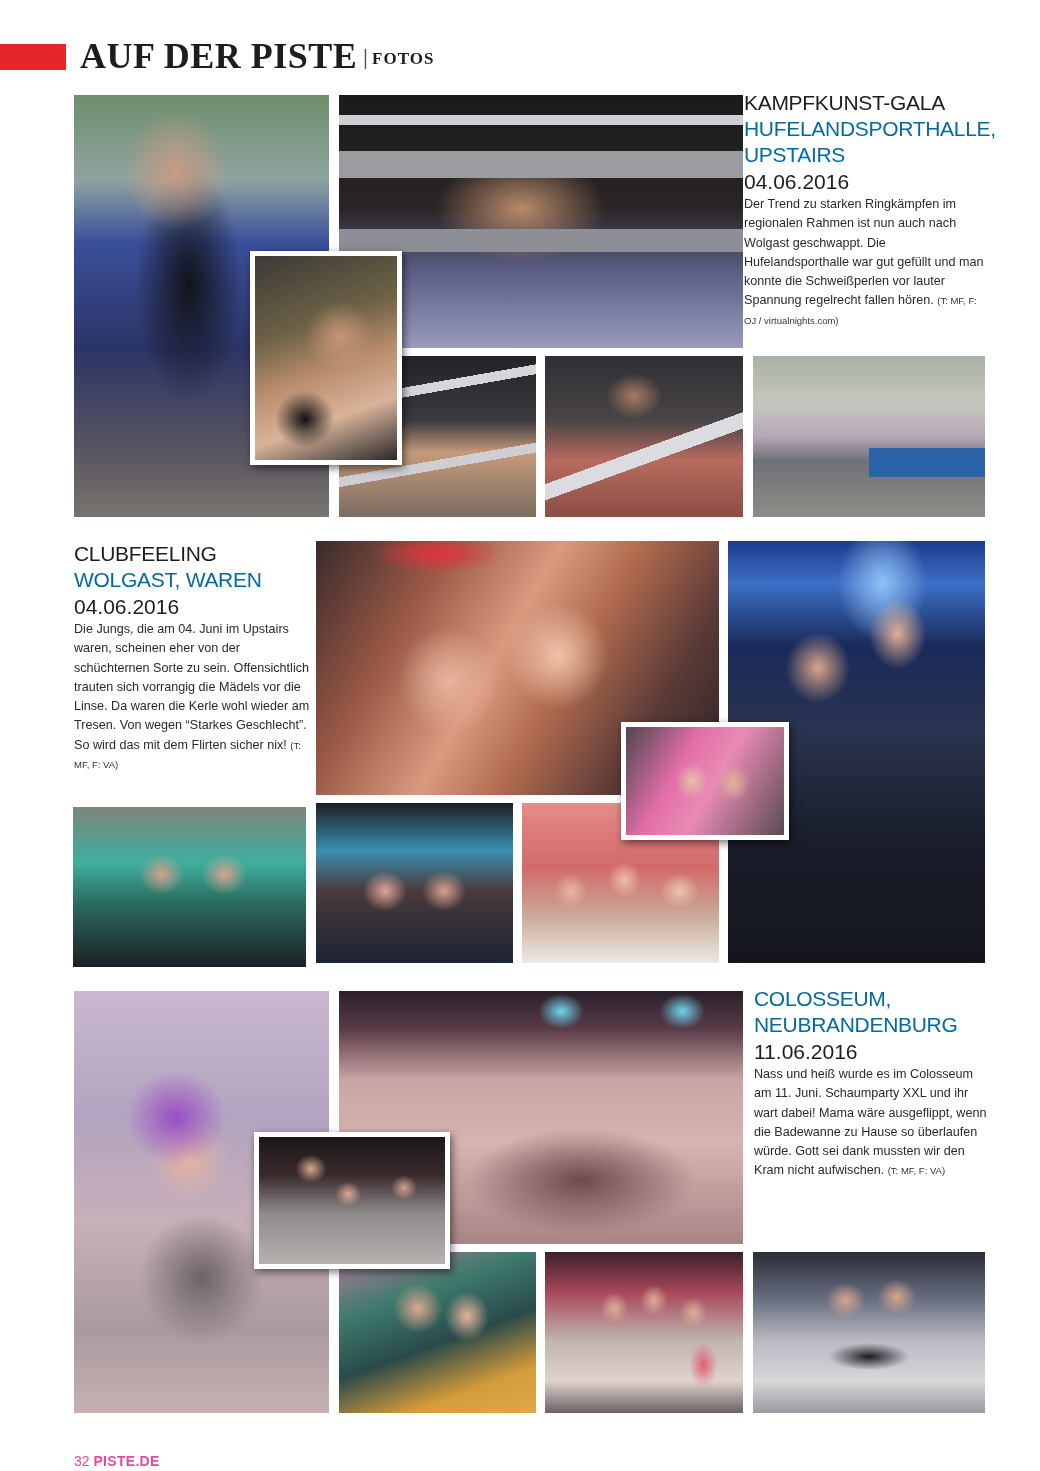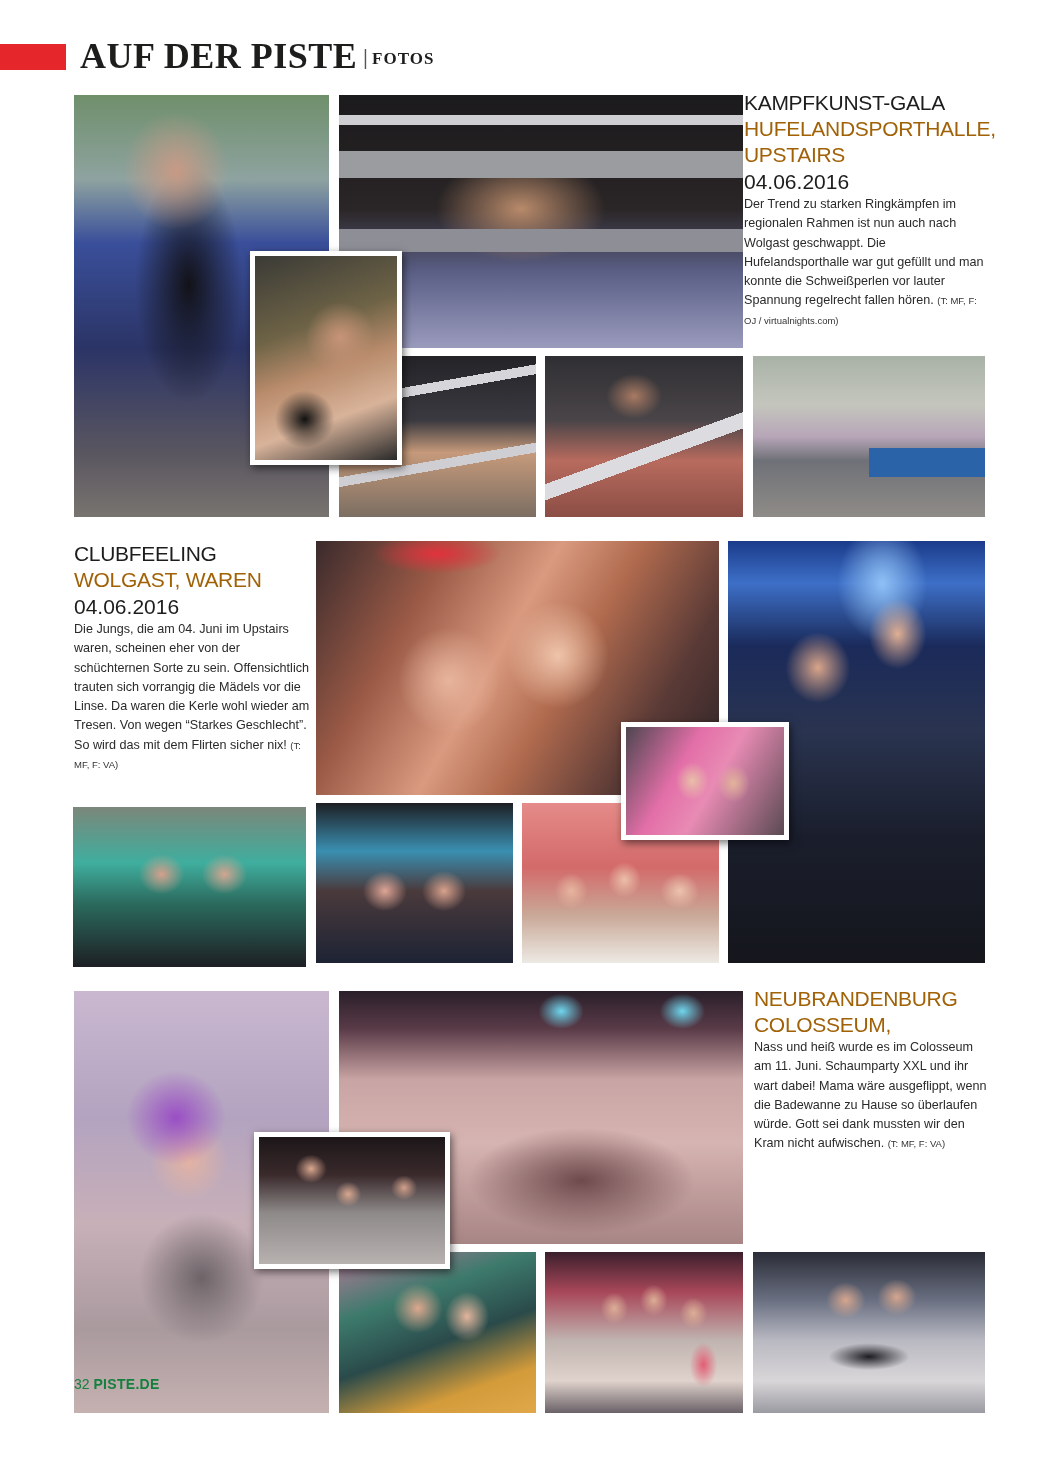--- a/index.html
+++ b/index.html
@@ -10,26 +10,26 @@
     .header-title { position: absolute; left: 80px; top: 36px; font-family: "Liberation Serif", serif; font-size: 36px; line-height: 40px; color: #1d1d1b; letter-spacing: 0.5px; white-space: nowrap; font-weight: bold; }
     .header-sep { font-size: 20px; color: #555; margin: 0 4px 0 6px; position: relative; top: -4px; }
     .header-sub { font-size: 17px; letter-spacing: 1px; position: relative; top: -4px; }
 
     .photo { position: absolute; overflow: hidden; }
     .photo.framed { border: 5px solid #fff; box-shadow: 2px 3px 8px rgba(0,0,0,0.55); z-index: 5; }
     .photo .shade { position: absolute; inset: 0; }
 
     .text-block { position: absolute; width: 240px; }
     .event-title { font-family: "Liberation Sans", sans-serif; font-size: 21px; line-height: 26px; color: #1d1d1b; letter-spacing: -0.3px; }
-    .event-venue { font-family: "Liberation Sans", sans-serif; font-size: 21px; line-height: 26px; color: #a16207; letter-spacing: -0.3px; }
+    .event-venue { font-family: "Liberation Sans", sans-serif; font-size: 21px; line-height: 26px; color: #0369a1; letter-spacing: -0.3px; }
     .event-date { font-family: "Liberation Sans", sans-serif; font-size: 21px; line-height: 27px; color: #1d1d1b; }
     .event-body { font-family: "Liberation Sans", sans-serif; font-size: 12.6px; line-height: 19.3px; color: #2a2a2a; }
     .credit { font-size: 9.5px; color: #333; }
 
-    .footer { position: absolute; left: 74px; top: 1376px; font-family: "Liberation Sans", sans-serif; font-size: 14px; color: #15803d; }
+    .footer { position: absolute; left: 74px; top: 1453px; font-family: "Liberation Sans", sans-serif; font-size: 14px; color: #ec4899; }
     .footer .brand { font-weight: bold; letter-spacing: 0.3px; }
   </style>
 </head>
 <body>
 
 <div class="header-bar"></div>
 <div class="header-title">
   <span>AUF DER PISTE</span><span class="header-sep">|</span><span class="header-sub">FOTOS</span>
 </div>
 
@@ -122,22 +122,23 @@
 
 <div class="photo" style="left:545px; top:1252px; width:198px; height:161px; background: linear-gradient(180deg,#3c1f2c 0%,#a8485a 25%,#c0b4b0 55%,#e0d2cc 80%,#6a6268 100%);">
   <div class="shade" style="background: radial-gradient(ellipse 10% 14% at 35% 35%, #dcae96 0%, transparent 70%), radial-gradient(ellipse 10% 14% at 55% 30%, #dcae96 0%, transparent 70%), radial-gradient(ellipse 10% 14% at 75% 38%, #dcae96 0%, transparent 70%), radial-gradient(ellipse 10% 20% at 80% 70%, #e25e74 0%, transparent 70%);"></div>
 </div>
 
 <div class="photo" style="left:753px; top:1252px; width:232px; height:161px; background: linear-gradient(180deg,#2a2c36 0%,#6a7082 30%,#b9b9c2 55%,#d9d6d8 80%,#9a9aa2 100%);">
   <div class="shade" style="background: radial-gradient(ellipse 12% 16% at 40% 30%, #d6a68e 0%, transparent 70%), radial-gradient(ellipse 12% 16% at 62% 28%, #d6a68e 0%, transparent 70%), radial-gradient(ellipse 25% 12% at 50% 65%, #1c1c22 0%, transparent 70%);"></div>
 </div>
 
 <div class="text-block" style="left:754px; top:986px;">
+  <div class="event-venue">COLOSSEUM,</div>
   <div class="event-venue">NEUBRANDENBURG</div>
-  <div class="event-venue">COLOSSEUM,</div>
+  <div class="event-date">11.06.2016</div>
   <div class="event-body">
     <span>Nass und heiß wurde es im Colosseum am 11. Juni. Schaumparty XXL und ihr wart dabei! Mama wäre ausgeflippt, wenn die Badewanne zu Hause so überlaufen würde. Gott sei dank mussten wir den Kram nicht aufwischen.</span>
     <span class="credit">(T: MF, F: VA)</span>
   </div>
 </div>
 
 <div class="footer">
   <span>32</span>
   <span class="brand">PISTE.DE</span>
 </div>

